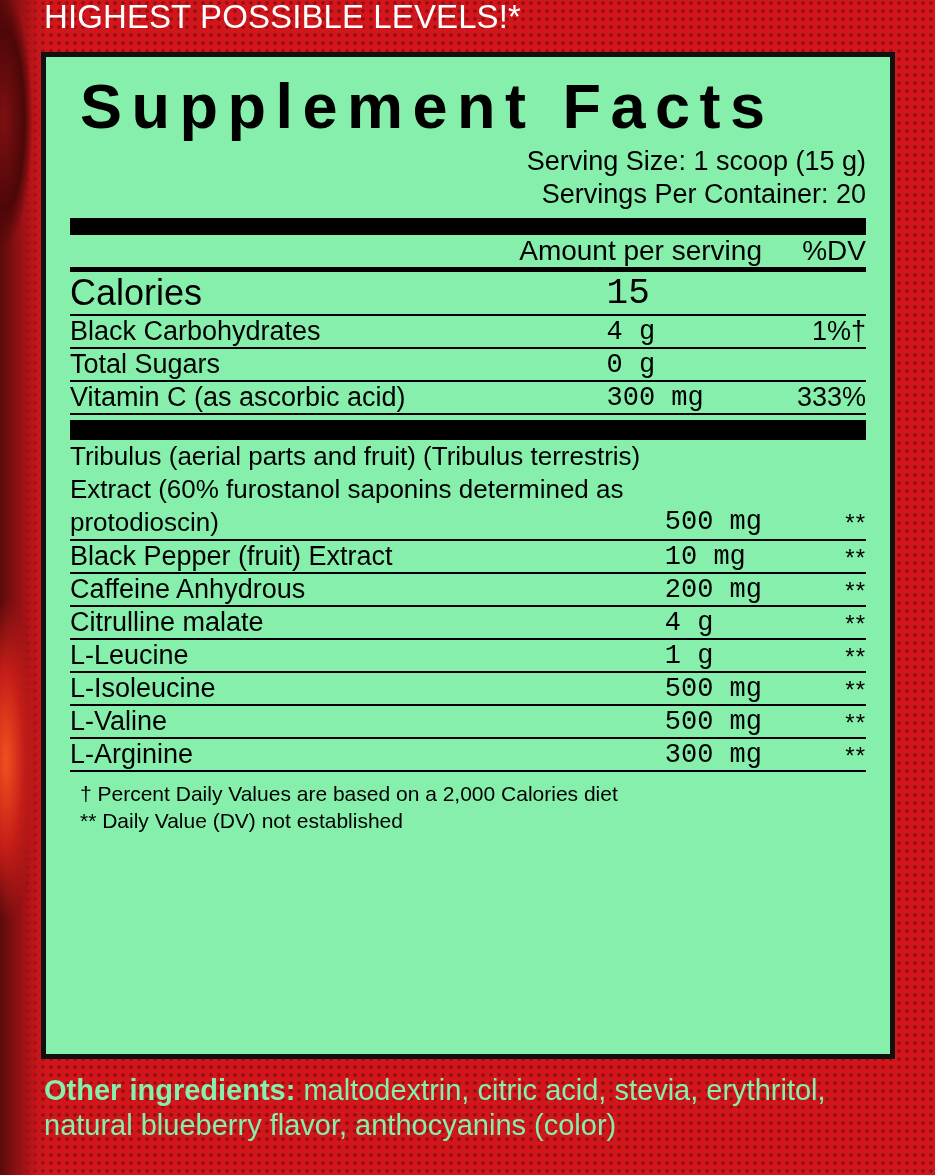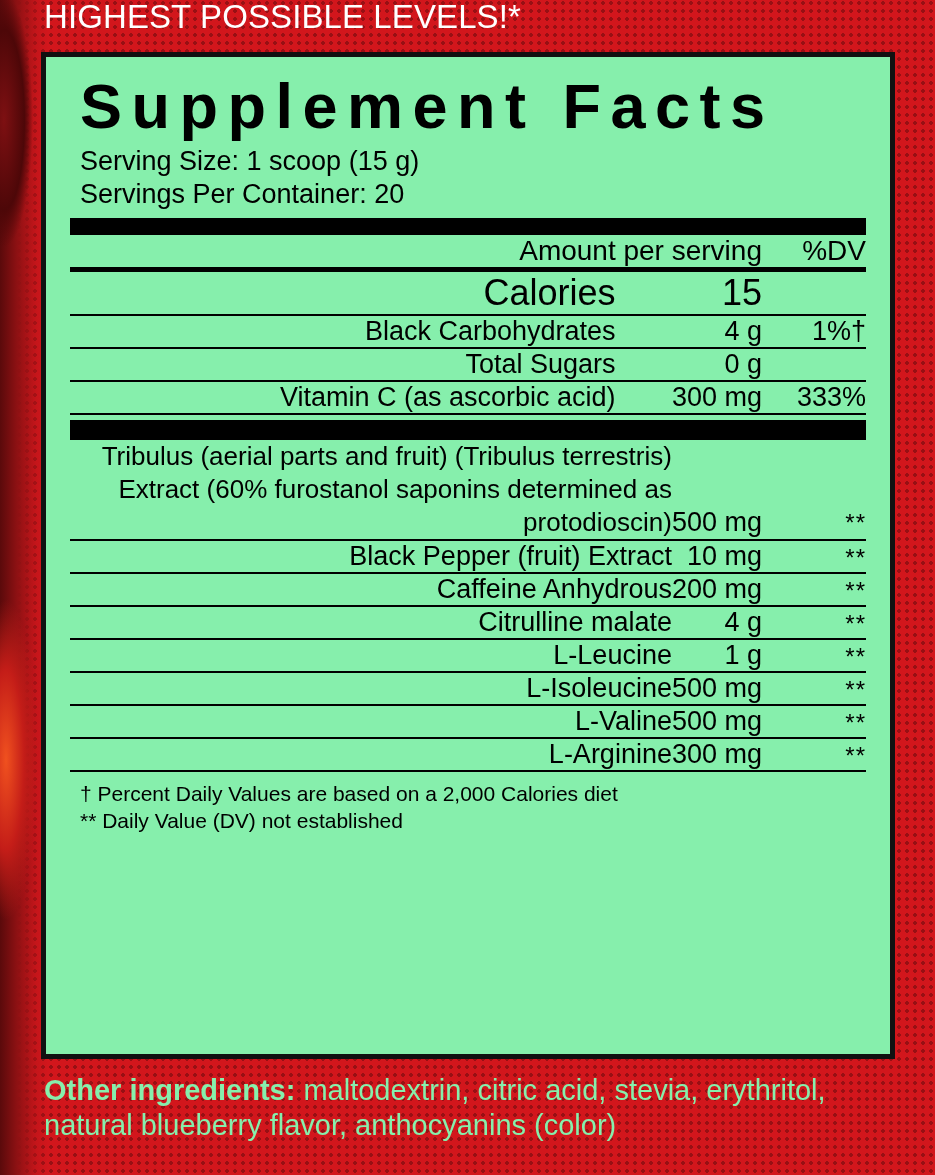--- a/index.html
+++ b/index.html
@@ -92,20 +92,21 @@
     line-height: 74px;
     margin: 4px 0 2px 10px;
     white-space: nowrap;
   }
 
   .serving-line {
     font-size: 27px;
     color: #000;
     line-height: 33px;
     margin-left: 10px;
+    text-align: right;
   }
 
   .rule-thick {
     height: 17px;
     background: #000;
     margin: 7px 0 0 0;
   }
   .rule-med {
     height: 5px;
     background: #000;
@@ -119,22 +120,22 @@
   table.sf {
     width: 100%;
     border-collapse: collapse;
     font-size: 27px;
     color: #000;
   }
   table.sf td {
     padding: 0;
     vertical-align: bottom;
   }
-  .col-name { text-align: right; padding-left: 8px; }
-  .col-amt  { text-align: right; white-space: nowrap; padding-right: 12px; }
+  .col-name { text-align: left; padding-left: 8px; }
+  .col-amt  { text-align: left; white-space: nowrap; padding-right: 12px; font-family: Liberation Mono, monospace; }
   .col-dv   { text-align: right; white-space: nowrap; width: 104px; padding-right: 4px; }
 
   .hdr-row td {
     font-size: 28px;
     padding-bottom: 2px;
     padding-top: 4px;
   }
   .hdr-amt { text-align: right; padding-right: 12px; }
   .hdr-dv  { text-align: right; padding-right: 4px; }
 

